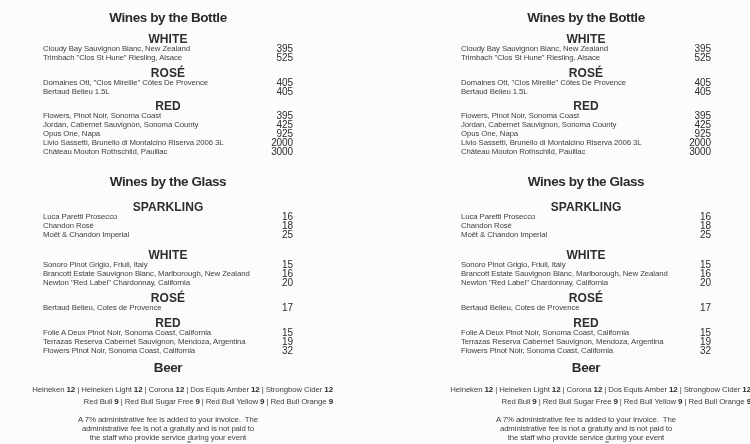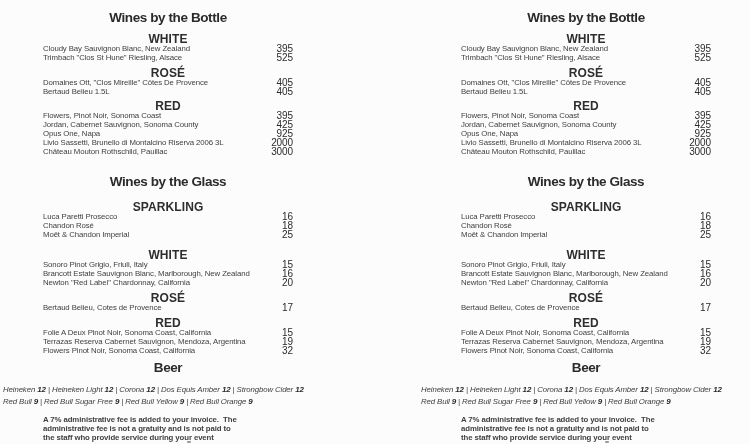--- a/index.html
+++ b/index.html
@@ -48,31 +48,30 @@
     min-width: 34px;
     text-align: right;
     font-weight: normal;
     color: #2b2b2b;
     font-size: 10px;
   }
   .beer-line {
     position: relative;
     left: -40px;
     width: 330px;
-    text-align: left;
+    text-align: right;
     white-space: nowrap;
     font-size: 7.8px;
     line-height: 11px;
     letter-spacing: -0.1px;
     color: #414141;
-    font-style: italic;
   }
   .beer-price { font-weight: bold; color: #2b2b2b; font-size: 8px; }
   .beer-sep { padding: 0 2px; color: #414141; }
-  .footer-note { text-align: left; font-weight: bold; }
+  .footer-note { text-align: center; }
   .footer-line {
     font-size: 7.8px;
     line-height: 9px;
     letter-spacing: -0.1px;
     color: #414141;
     white-space: pre;
   }
   .scan-artifact {
     position: absolute;
     width: 4px;

